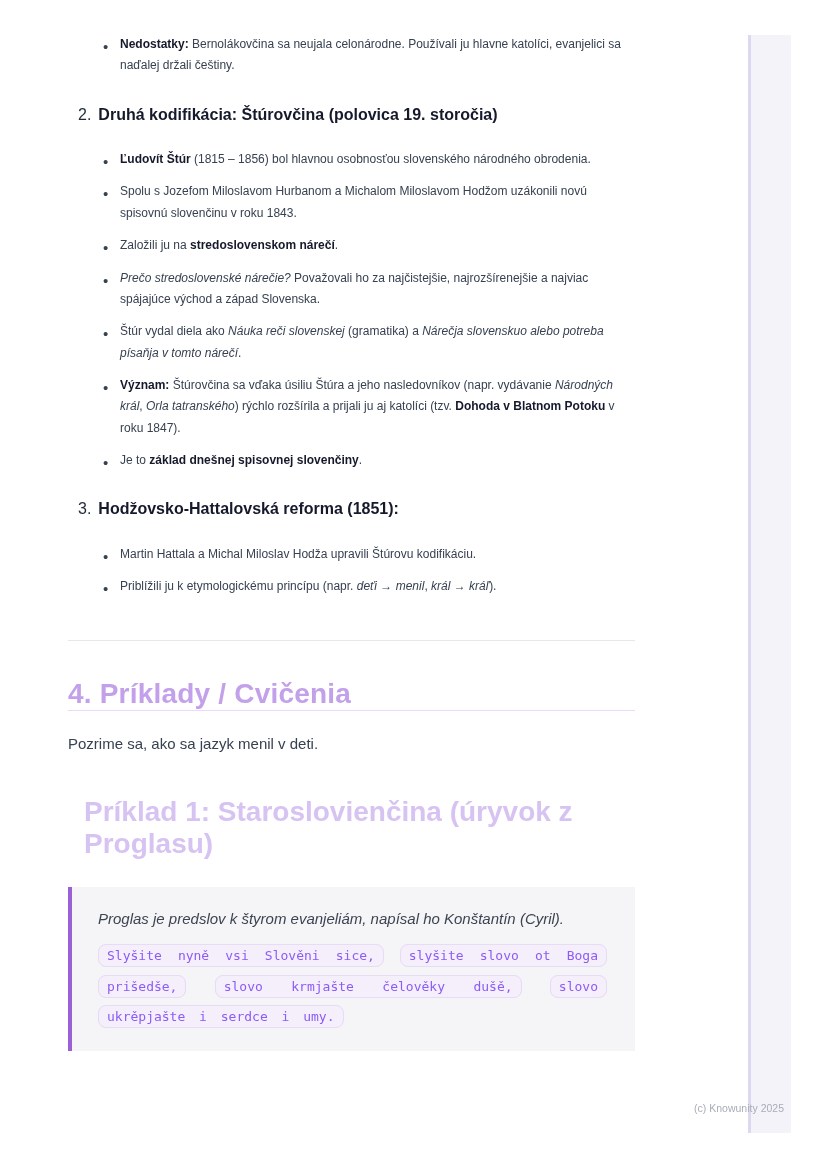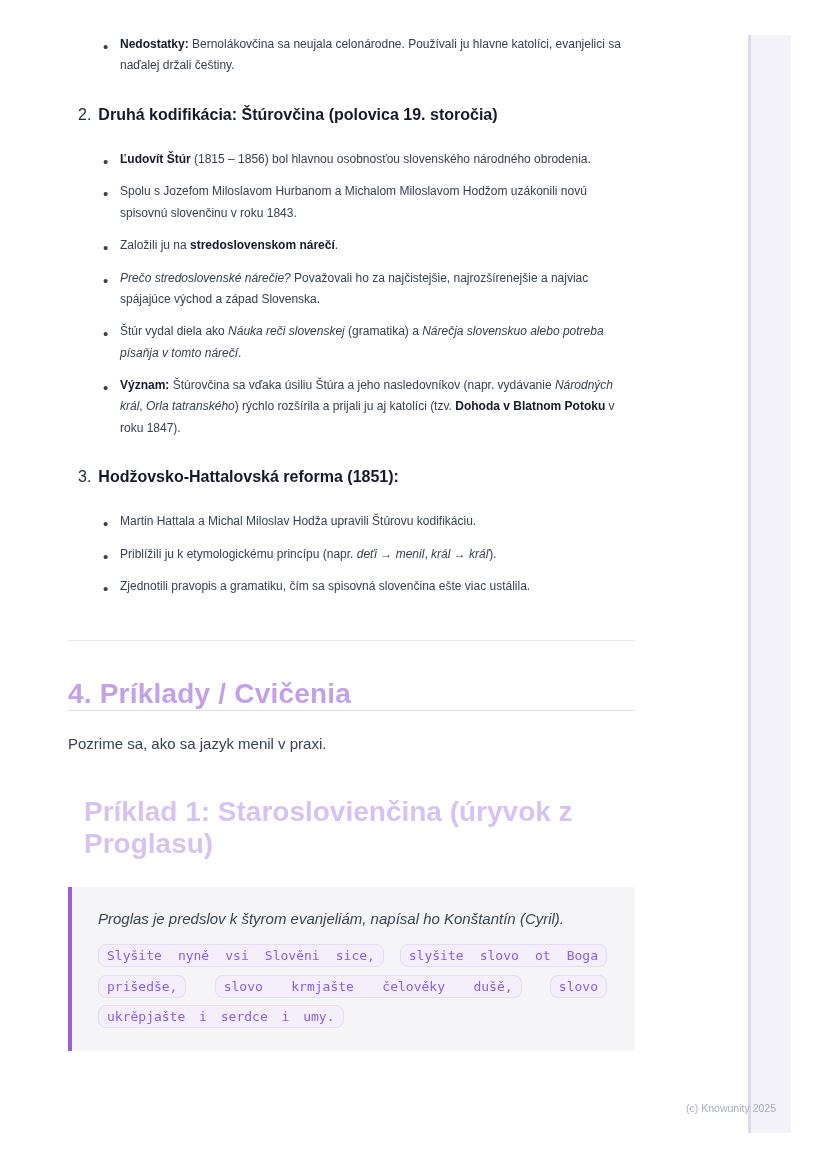--- a/index.html
+++ b/index.html
@@ -107,21 +107,21 @@
     position: absolute;
     left: 748px;
     top: 35px;
     width: 43px;
     height: 1098px;
     background: #f4f3fa;
     border-left: 3px solid #dbd9ef;
   }
   .footer-credit {
     position: absolute;
-    right: 52px;
+    right: 44px;
     top: 1102px;
     font-size: 10.5px;
     color: #a8adb8;
     z-index: 2;
   }
 </style>
 </head>
 <body>
 
 <div class="content">
@@ -134,37 +134,37 @@
     <span class="num">2.</span><span class="num-title">Druhá kodifikácia: Štúrovčina (polovica 19. storočia)</span>
   </div>
 
   <ul class="bullets">
     <li><span class="b">Ľudovít Štúr</span><span> (1815 – 1856) bol hlavnou osobnosťou slovenského národného obrodenia.</span></li>
     <li><span>Spolu s Jozefom Miloslavom Hurbanom a Michalom Miloslavom Hodžom uzákonili novú spisovnú slovenčinu v roku 1843.</span></li>
     <li><span>Založili ju na </span><span class="b">stredoslovenskom nárečí</span><span>.</span></li>
     <li><span class="i">Prečo stredoslovenské nárečie?</span><span> Považovali ho za najčistejšie, najrozšírenejšie a najviac spájajúce východ a západ Slovenska.</span></li>
     <li><span>Štúr vydal diela ako </span><span class="i">Náuka reči slovenskej</span><span> (gramatika) a </span><span class="i">Nárečja slovenskuo alebo potreba písaňja v tomto nárečí</span><span>.</span></li>
     <li><span class="b">Význam:</span><span> Štúrovčina sa vďaka úsiliu Štúra a jeho nasledovníkov (napr. vydávanie </span><span class="i">Národných král</span><span>, </span><span class="i">Orla tatranského</span><span>) rýchlo rozšírila a prijali ju aj katolíci (tzv. </span><span class="b">Dohoda v Blatnom Potoku</span><span> v roku 1847).</span></li>
+    <li><span>Je to </span><span class="b">základ dnešnej spisovnej slovenčiny</span><span>.</span></li>
   </ul>
 
   <div class="num-item">
     <span class="num">3.</span><span class="num-title">Hodžovsko-Hattalovská reforma (1851):</span>
   </div>
 
   <ul class="bullets">
     <li><span>Martin Hattala a Michal Miloslav Hodža upravili Štúrovu kodifikáciu.</span></li>
     <li><span>Priblížili ju k etymologickému princípu (napr. </span><span class="i">deťi</span><span> → </span><span class="i">menil</span><span>, </span><span class="i">král</span><span> → </span><span class="i">kráľ</span><span>).</span></li>
-    <li><span>Zjednotili pravopis a gramatiku, čím sa spisovná slovenčina ešte viac ustálila.</span></li>
   </ul>
 
   <hr class="section-rule">
 
   <h2 class="section-heading">4. Príklady / Cvičenia</h2>
 
-  <p class="section-intro">Pozrime sa, ako sa jazyk menil v praxi.</p>
+  <p class="section-intro">Pozrime sa, ako sa jazyk menil v deti.</p>
 
   <h3 class="example-heading">Príklad 1: Staroslovienčina (úryvok z Proglasu)</h3>
 
   <blockquote class="quote">
     <p class="quote-intro">Proglas je predslov k štyrom evanjeliám, napísal ho Konštantín (Cyril).</p>
     <p class="verses"><code>Slyšite nyně vsi Slověni sice,</code> <code>slyšite slovo ot Boga prišedše,</code> <code>slovo krmjašte čelověky dušě,</code> <code>slovo ukrěpjašte i serdce i umy.</code></p>
   </blockquote>
 
 </div>
 

